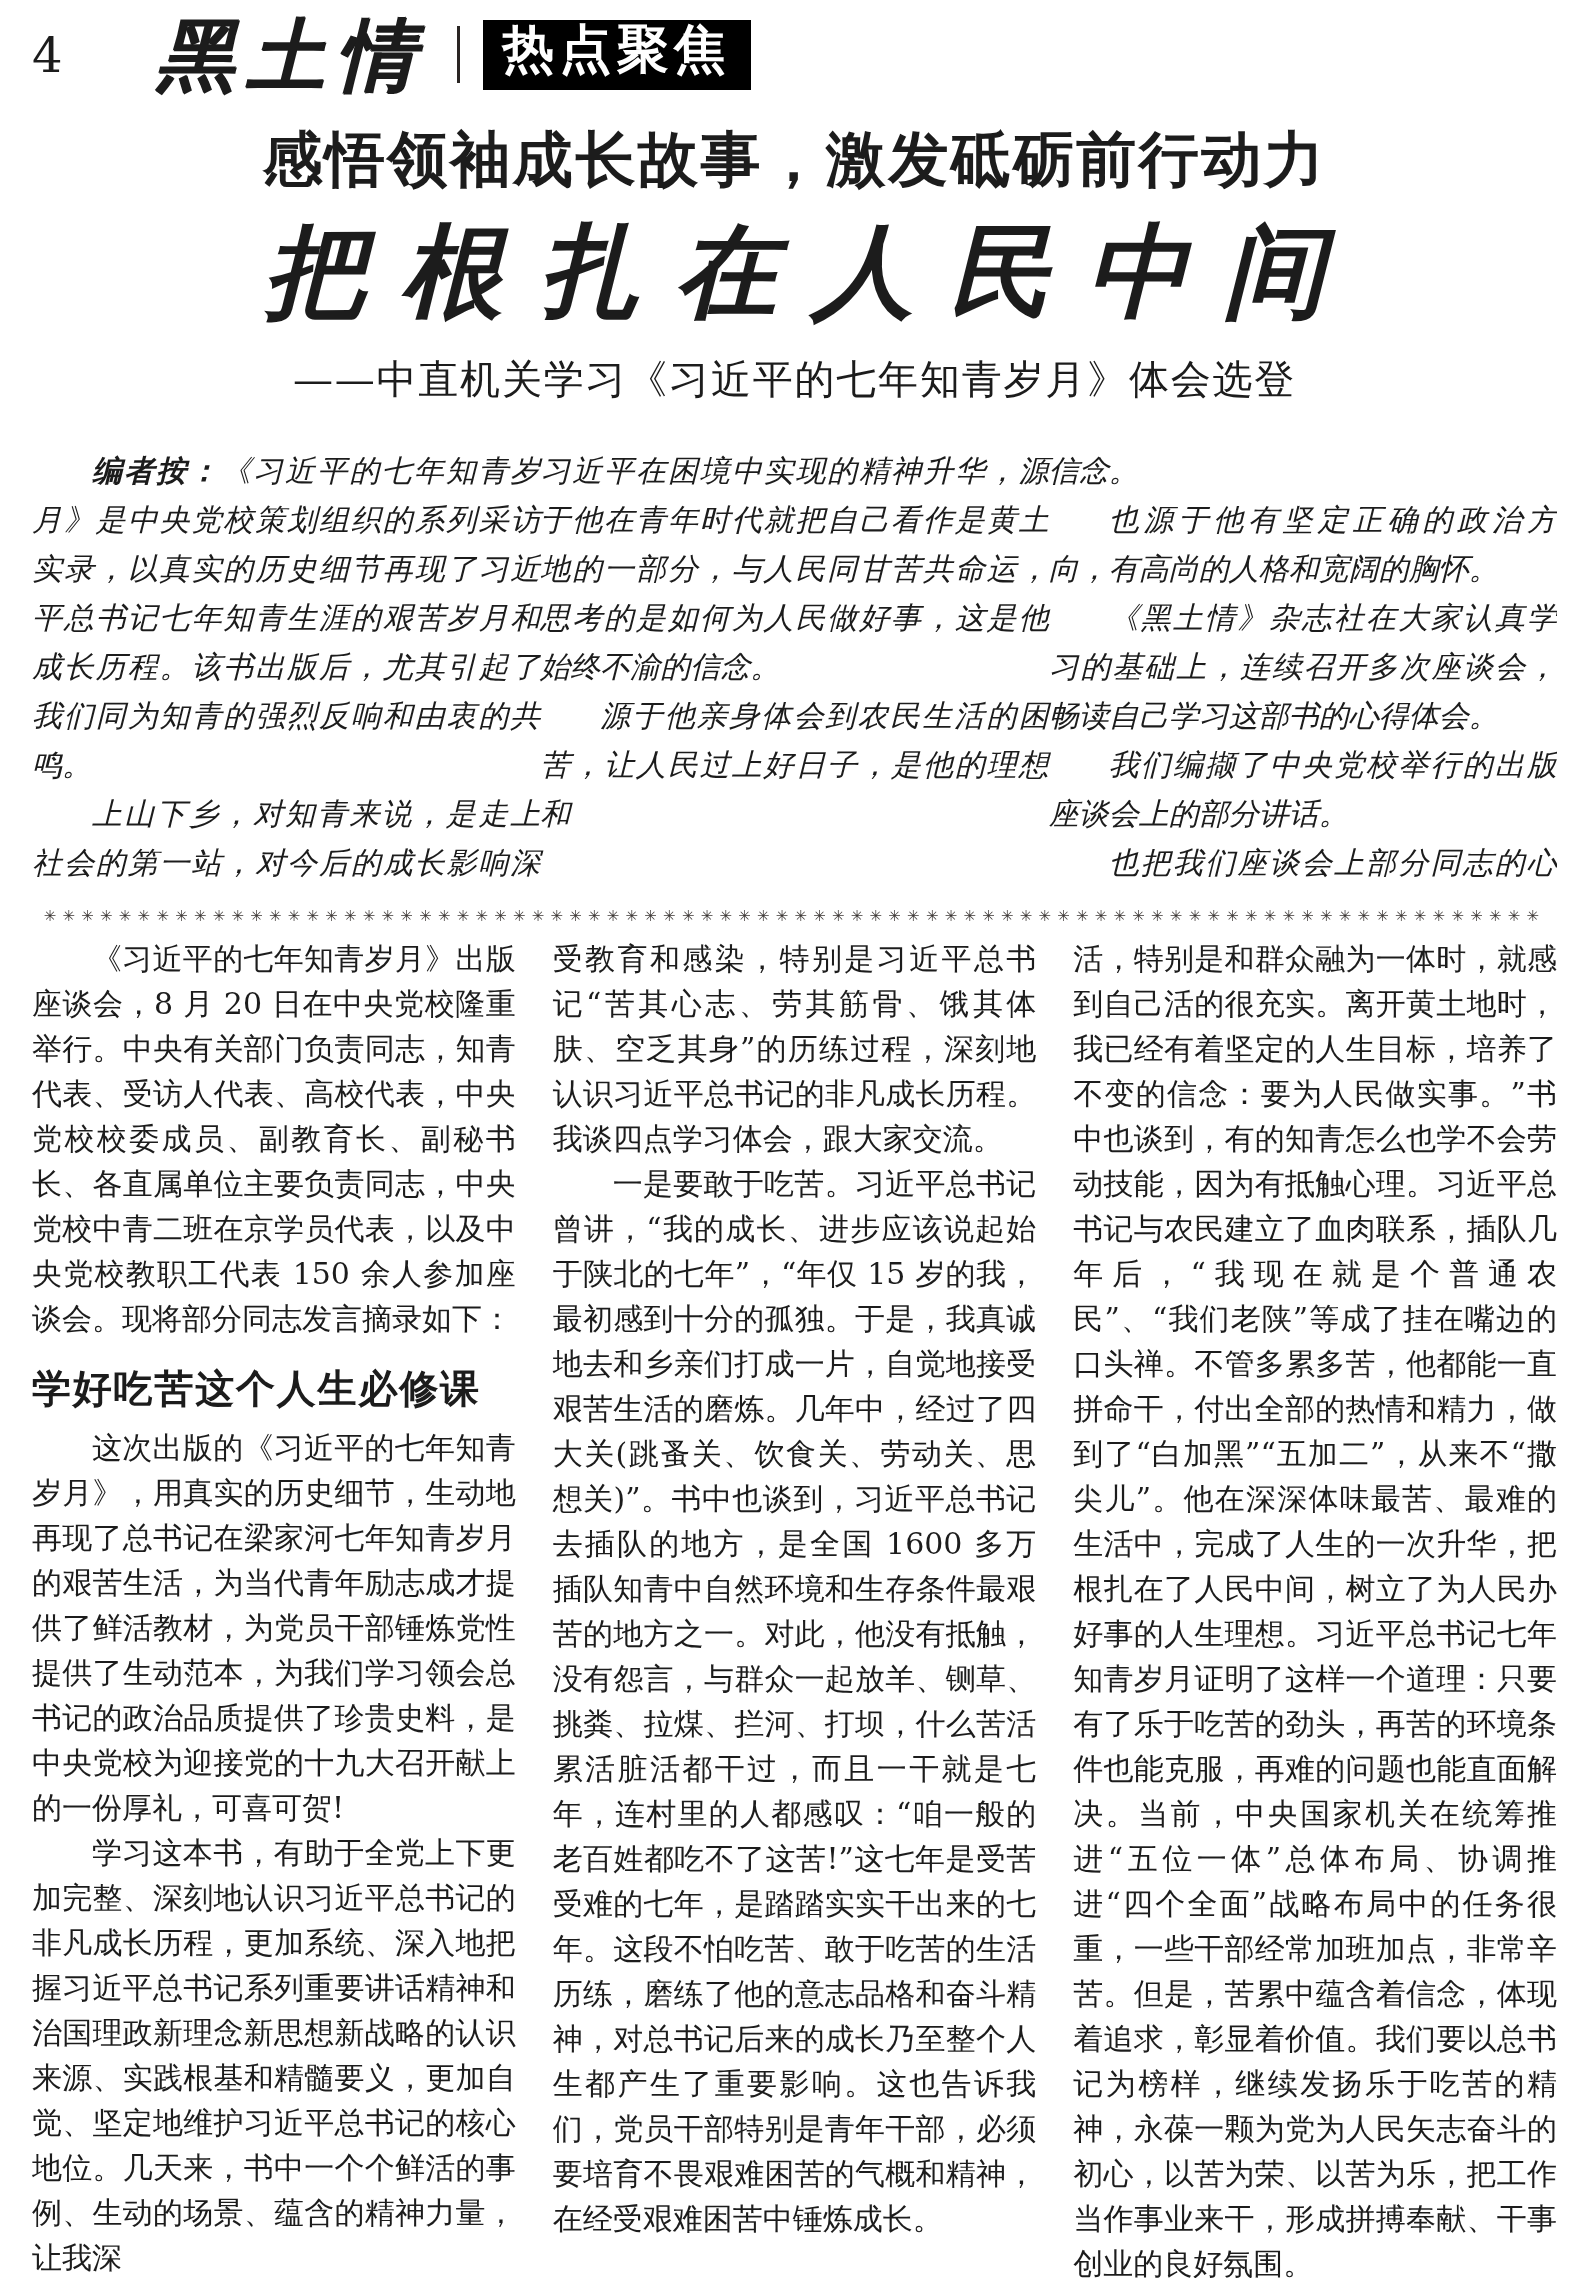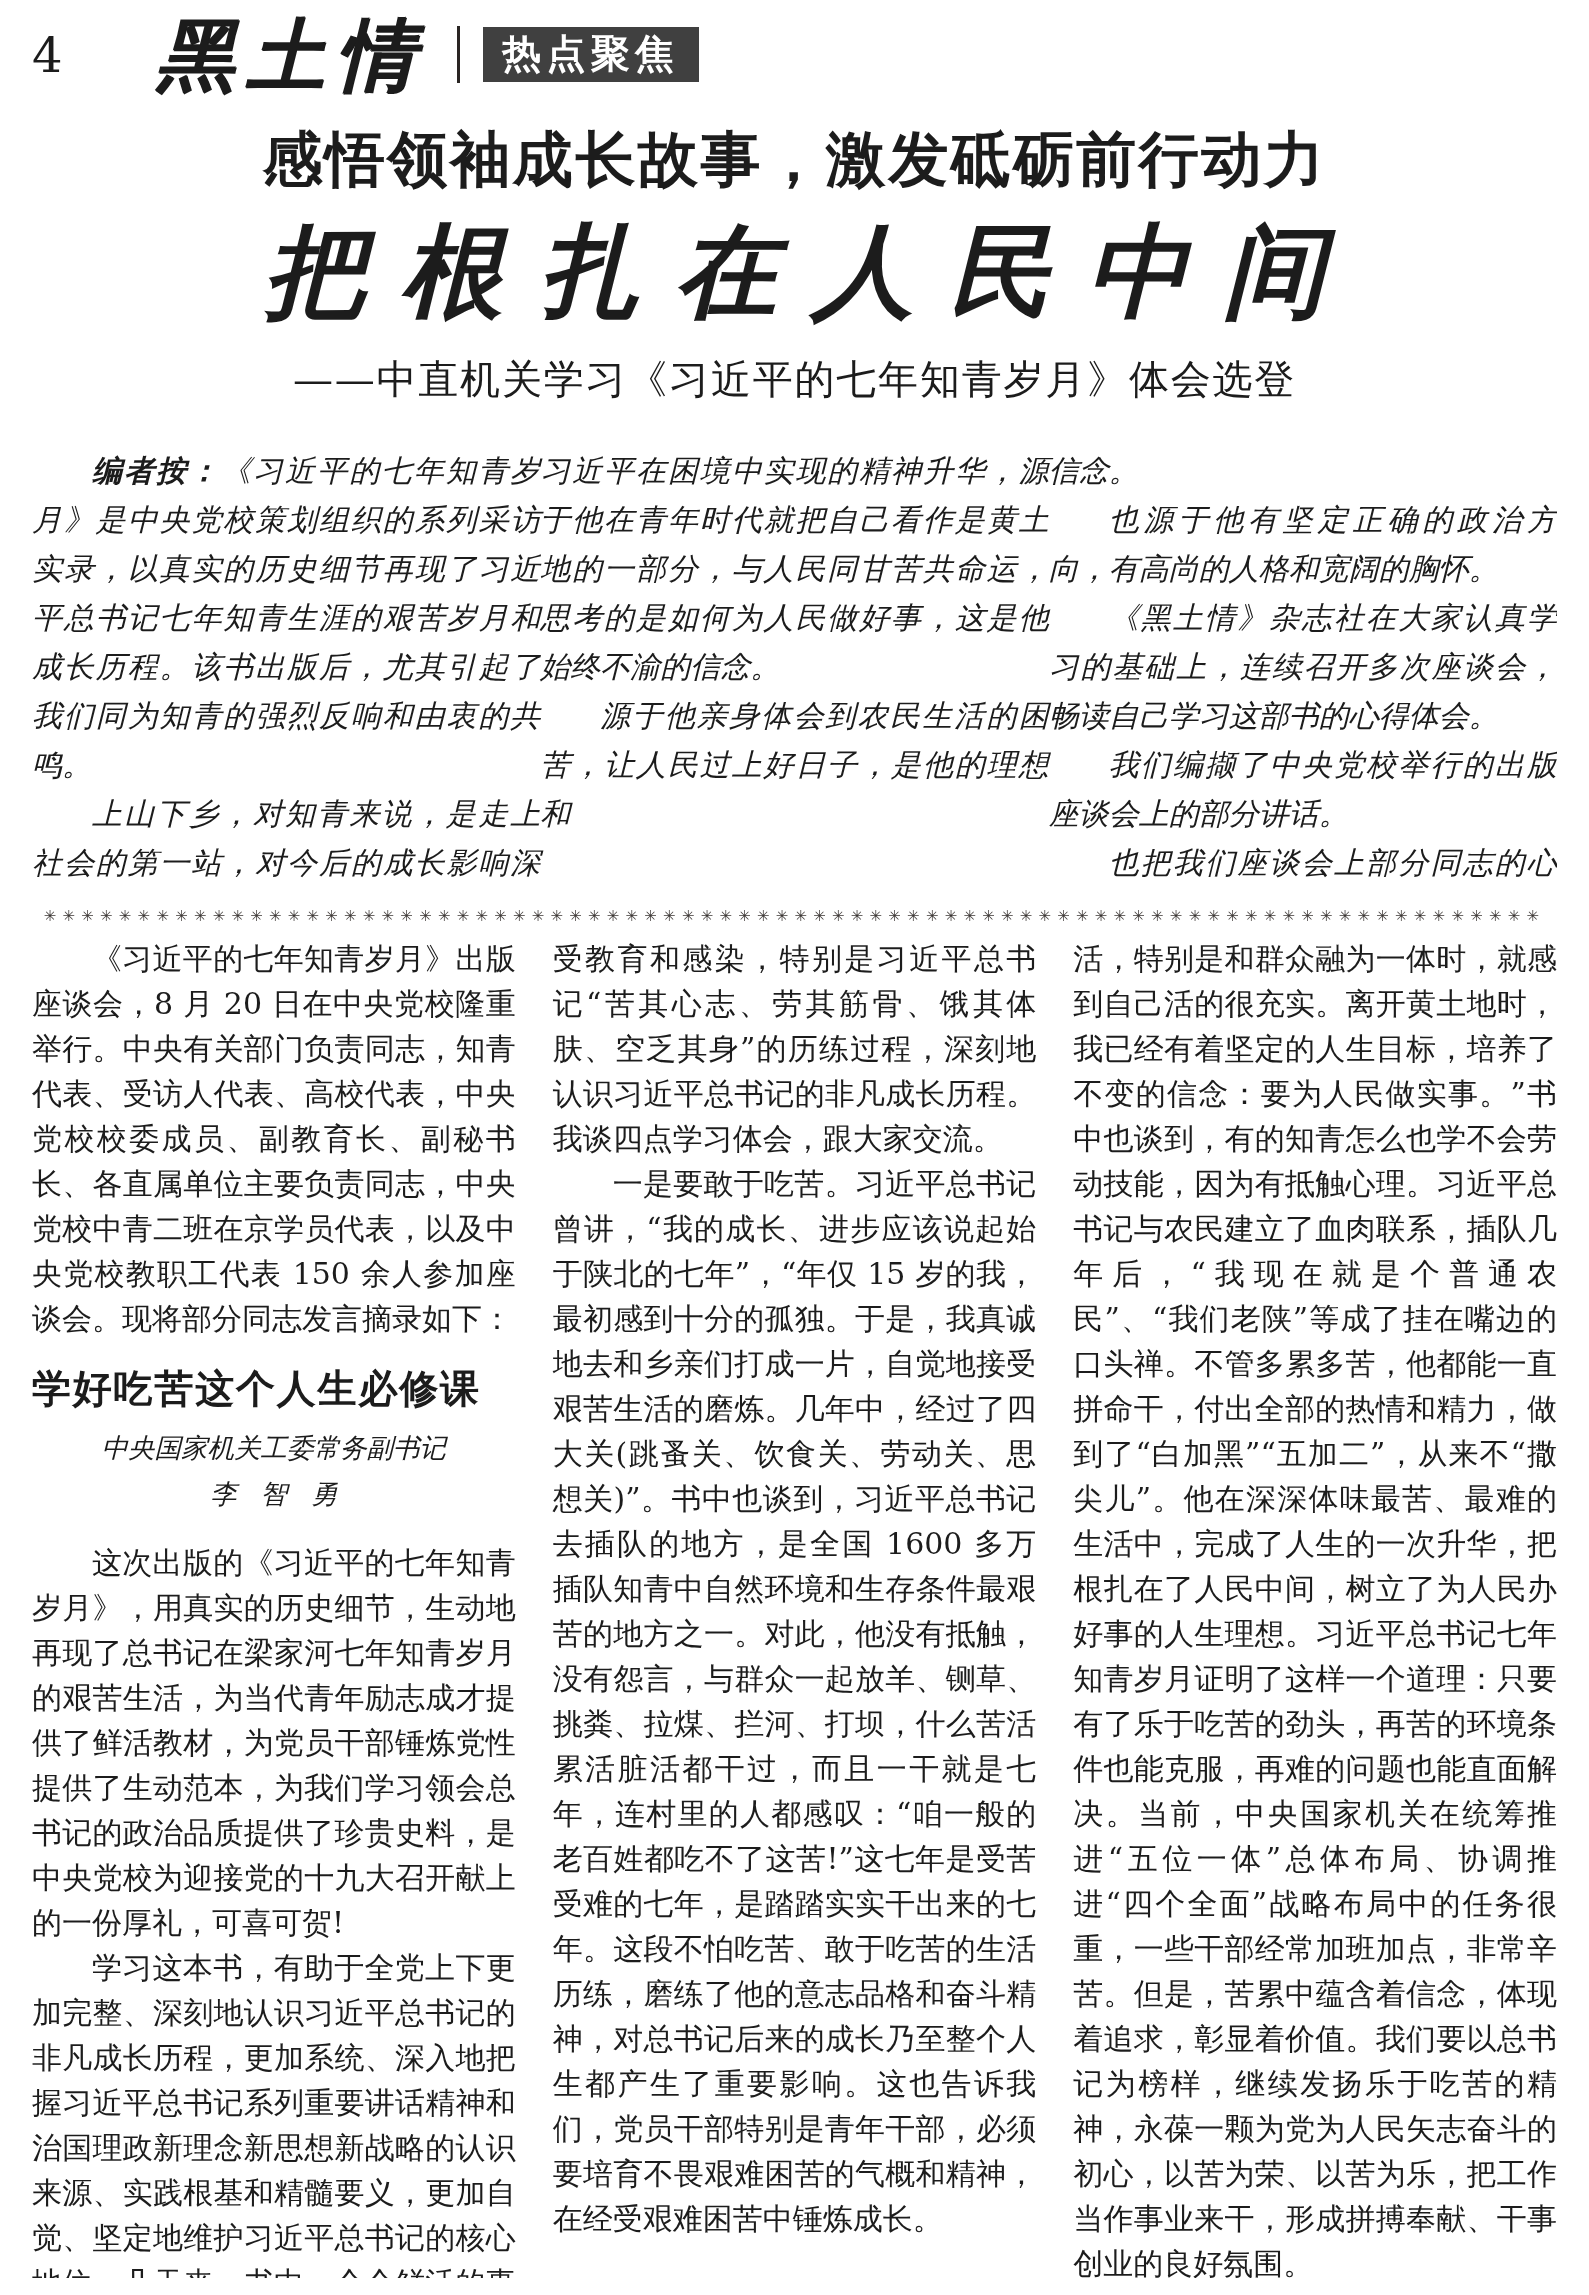--- a/index.html
+++ b/index.html
@@ -11,22 +11,22 @@
   
   .hdr{display:flex;align-items:center;height:85px;}
   .pagenum{font-size:48px;font-weight:400;width:62px;}
   .masthead{
     font-size:78px;font-weight:900;font-style:italic;line-height:1;
     margin-left:62px;letter-spacing:12.4px;
     text-shadow:0.9px 0.9px 0 #1c1c1c;
   }
   .vrule{width:2.6px;height:57px;background:#2a2523;margin:0 23px 0 30px;}
   .badge{
-    background:#404040;color:#ffffff;font-size:39px;font-weight:700;
-    font-family:Liberation Serif, serif;
+    background:#000000;color:#ffffff;font-size:52px;font-weight:700;
+    font-family:Liberation Mono, monospace;
     padding:5.3px 19.4px 7px 19.4px;letter-spacing:5.3px;line-height:1.1;
   }
   
   .headlines{text-align:center;margin-top:25px;}
   .kicker{
     font-size:60px;font-weight:900;letter-spacing:2.6px;line-height:1.25;
   }
   .bigtitle{
     margin:21px 0 0 0;font-size:102px;font-weight:900;font-style:italic;
     letter-spacing:35px;line-height:1.05;white-space:nowrap;
@@ -99,24 +99,20 @@
       <p class="indent">也把我们座谈会上部分同志的心得体会发表在此。</p>
     </div>
   </section>
 
   <div class="stars">✳✳✳✳✳✳✳✳✳✳✳✳✳✳✳✳✳✳✳✳✳✳✳✳✳✳✳✳✳✳✳✳✳✳✳✳✳✳✳✳✳✳✳✳✳✳✳✳✳✳✳✳✳✳✳✳✳✳✳✳✳✳✳✳✳✳✳✳✳✳✳✳✳✳✳✳✳✳✳✳</div>
 
   <section class="article">
     <div class="col">
       <p class="indent">《习近平的七年知青岁月》出版座谈会，8 月 20 日在中央党校隆重举行。中央有关部门负责同志，知青代表、受访人代表、高校代表，中央党校校委成员、副教育长、副秘书长、各直属单位主要负责同志，中央党校中青二班在京学员代表，以及中央党校教职工代表 150 余人参加座谈会。现将部分同志发言摘录如下：</p>
       <h2 class="sec-title">学好吃苦这个人生必修课</h2>
-      <div class="byline">
-        <div>中央国家机关工委常务副书记</div>
-        <div class="byline-name">李智勇</div>
-      </div>
       <p class="indent">这次出版的《习近平的七年知青岁月》，用真实的历史细节，生动地再现了总书记在梁家河七年知青岁月的艰苦生活，为当代青年励志成才提供了鲜活教材，为党员干部锤炼党性提供了生动范本，为我们学习领会总书记的政治品质提供了珍贵史料，是中央党校为迎接党的十九大召开献上的一份厚礼，可喜可贺!</p>
       <p class="indent">学习这本书，有助于全党上下更加完整、深刻地认识习近平总书记的非凡成长历程，更加系统、深入地把握习近平总书记系列重要讲话精神和治国理政新理念新思想新战略的认识来源、实践根基和精髓要义，更加自觉、坚定地维护习近平总书记的核心地位。几天来，书中一个个鲜活的事例、生动的场景、蕴含的精神力量，让我深</p>
     </div>
     <div class="col">
       <p class="no-indent">受教育和感染，特别是习近平总书记“苦其心志、劳其筋骨、饿其体肤、空乏其身”的历练过程，深刻地认识习近平总书记的非凡成长历程。我谈四点学习体会，跟大家交流。</p>
       <p class="indent">一是要敢于吃苦。习近平总书记曾讲，“我的成长、进步应该说起始于陕北的七年”，“年仅 15 岁的我，最初感到十分的孤独。于是，我真诚地去和乡亲们打成一片，自觉地接受艰苦生活的磨炼。几年中，经过了四大关(跳蚤关、饮食关、劳动关、思想关)”。书中也谈到，习近平总书记去插队的地方，是全国 1600 多万插队知青中自然环境和生存条件最艰苦的地方之一。对此，他没有抵触，没有怨言，与群众一起放羊、铡草、挑粪、拉煤、拦河、打坝，什么苦活累活脏活都干过，而且一干就是七年，连村里的人都感叹：“咱一般的老百姓都吃不了这苦!”这七年是受苦受难的七年，是踏踏实实干出来的七年。这段不怕吃苦、敢于吃苦的生活历练，磨练了他的意志品格和奋斗精神，对总书记后来的成长乃至整个人生都产生了重要影响。这也告诉我们，党员干部特别是青年干部，必须要培育不畏艰难困苦的气概和精神，在经受艰难困苦中锤炼成长。</p>
 
     </div>
     <div class="col">
       <p class="no-indent">活，特别是和群众融为一体时，就感到自己活的很充实。离开黄土地时，我已经有着坚定的人生目标，培养了不变的信念：要为人民做实事。”书中也谈到，有的知青怎么也学不会劳动技能，因为有抵触心理。习近平总书记与农民建立了血肉联系，插队几年后，“我现在就是个普通农民”、“我们老陕”等成了挂在嘴边的口头禅。不管多累多苦，他都能一直拼命干，付出全部的热情和精力，做到了“白加黑”“五加二”，从来不“撒尖儿”。他在深深体味最苦、最难的生活中，完成了人生的一次升华，把根扎在了人民中间，树立了为人民办好事的人生理想。习近平总书记七年知青岁月证明了这样一个道理：只要有了乐于吃苦的劲头，再苦的环境条件也能克服，再难的问题也能直面解决。当前，中央国家机关在统筹推进“五位一体”总体布局、协调推进“四个全面”战略布局中的任务很重，一些干部经常加班加点，非常辛苦。但是，苦累中蕴含着信念，体现着追求，彰显着价值。我们要以总书记为榜样，继续发扬乐于吃苦的精神，永葆一颗为党为人民矢志奋斗的初心，以苦为荣、以苦为乐，把工作当作事业来干，形成拼搏奉献、干事创业的良好氛围。</p>

